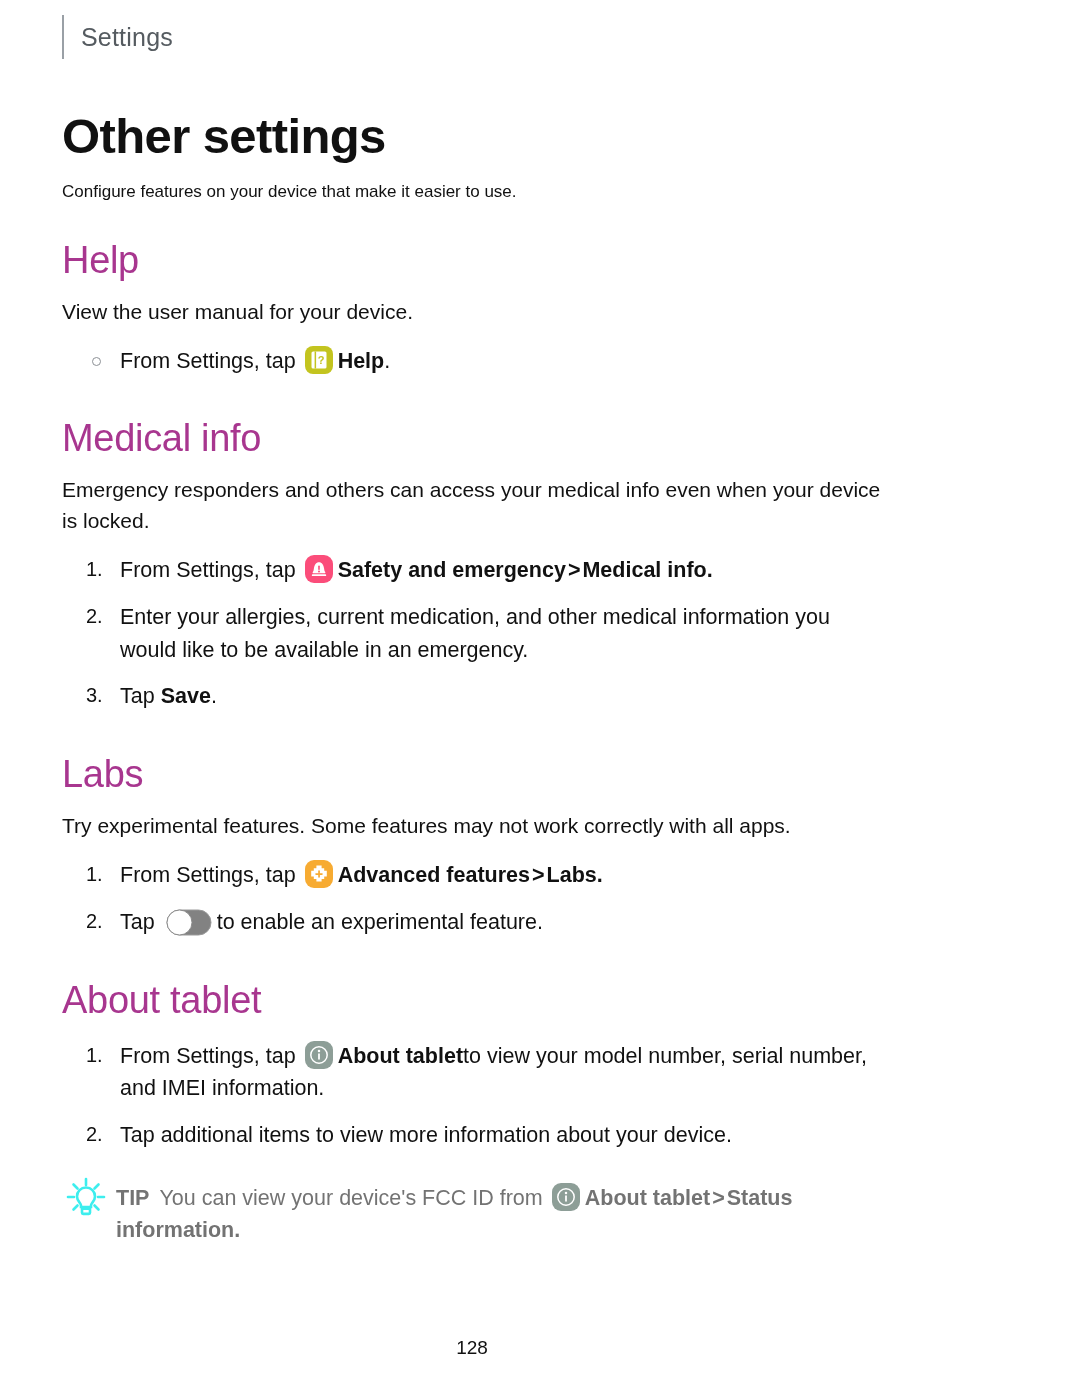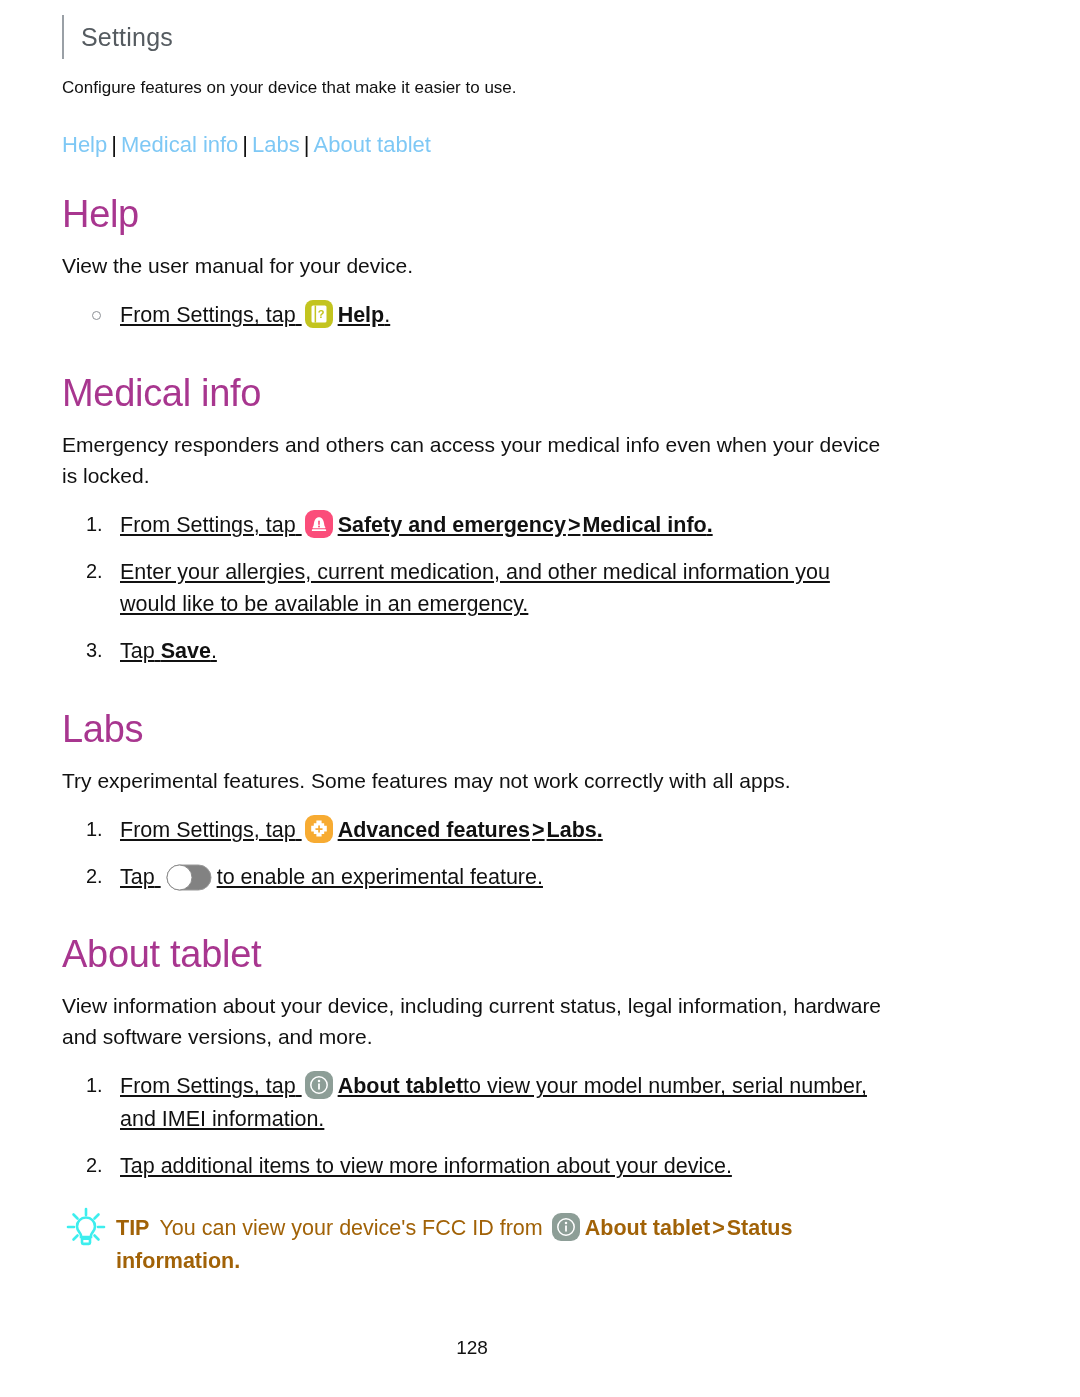--- a/index.html
+++ b/index.html
@@ -105,21 +105,20 @@
     padding: 0;
     list-style: none;
   }
   ol.steps > li, ul.steps > li {
     position: relative;
     padding-left: 58px;
     margin-bottom: 14px;
     font-size: 21.5px;
     line-height: 1.52;
     color: #111111;
-    text-decoration: underline;
   }
   ol.steps > li:last-child, ul.steps > li:last-child { margin-bottom: 0; }
 
   .li-num {
     position: absolute;
     left: 24px;
     top: 0;
     width: 28px;
     text-align: left;
     font-size: 20px;
@@ -171,21 +170,21 @@
     width: 48px;
     height: 48px;
     margin-right: 6px;
     margin-top: -8px;
   }
   .tip-bulb svg { display: block; width: 48px; height: 48px; }
   .tip-word {
     font-weight: 700;
     margin-right: 10px;
   }
-  .tip-text { color: #a16207; }
+  .tip-text { color: #737373; }
 
   
   .folio {
     position: absolute;
     left: 0;
     right: 0;
     bottom: 38px;
     text-align: center;
     font-size: 19px;
     color: #111111;
@@ -194,25 +193,23 @@
 </head>
 <body>
 
 <div class="page">
 
   <div class="running-head">
     <div class="head-rule"></div>
     <div class="head-label">Settings</div>
   </div>
 
+  <h1 class="page-title">Other settings</h1>
   <p class="page-intro">Configure features on your device that make it easier to use.</p>
 
-  <div class="jumplinks">
-    <a class="jumplink" href="#">Help</a><span class="jumpsep">|</span><a class="jumplink" href="#">Medical info</a><span class="jumpsep">|</span><a class="jumplink" href="#">Labs</a><span class="jumpsep">|</span><a class="jumplink" href="#">About tablet</a>
-  </div>
 
   <h2 class="sec-h big sec-help">Help</h2>
   <p class="body-p">View the user manual for your device.</p>
 
   <ul class="steps">
     <li>
       <span class="li-dot"></span>
       <span>From Settings, tap</span>
       <span class="ico">
         <svg viewBox="0 0 28 28">
@@ -275,21 +272,20 @@
       <span class="toggle">
         <svg viewBox="0 0 46 27">
           <rect x="1" y="1" width="44" height="25" rx="12.5" fill="#828282" stroke="#9a9a9a" stroke-width="1"></rect>
           <circle cx="13.5" cy="13.5" r="12.5" fill="#ffffff" stroke="#8a8a8a" stroke-width="1"></circle>
         </svg>
       </span><span>to enable an experimental feature.</span>
     </li>
   </ol>
 
   <h2 class="sec-h big sec-about">About tablet</h2>
-  <p class="body-p">View information about your device, including current status, legal information, hardware and software versions, and more.</p>
 
   <ol class="steps">
     <li>
       <span class="li-num">1.</span>
       <span>From Settings, tap</span>
       <span class="ico">
         <svg viewBox="0 0 28 28">
           <rect x="0" y="0" width="28" height="28" rx="9" fill="#8d9e97"></rect>
           <circle cx="14" cy="14" r="8.2" fill="none" stroke="#ffffff" stroke-width="1.5"></circle>
           <circle cx="14" cy="9.9" r="1.25" fill="#ffffff"></circle>

